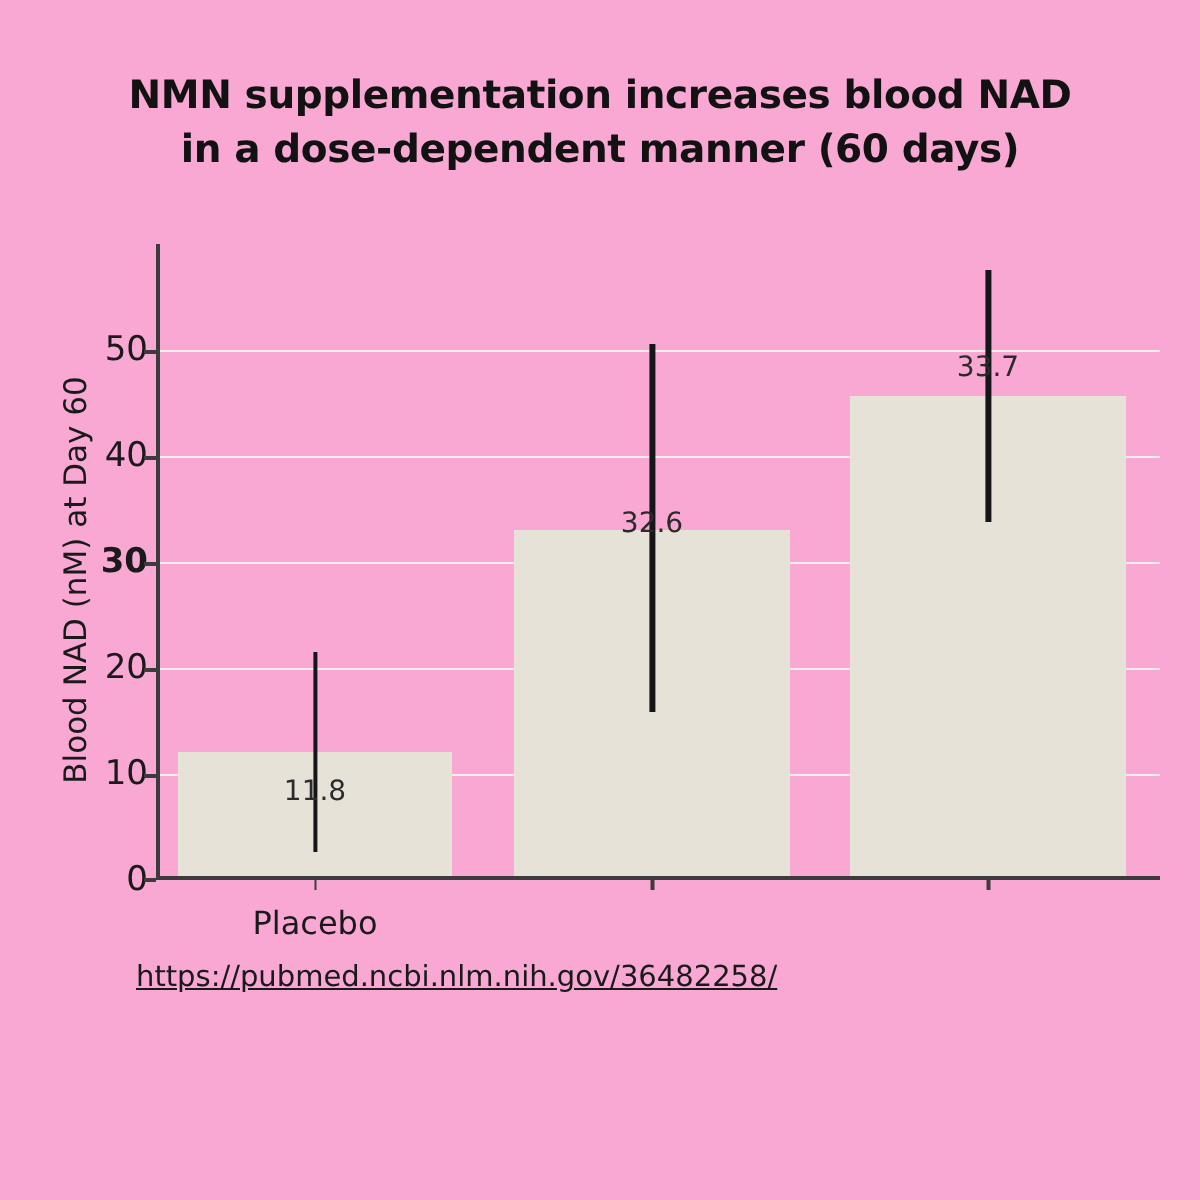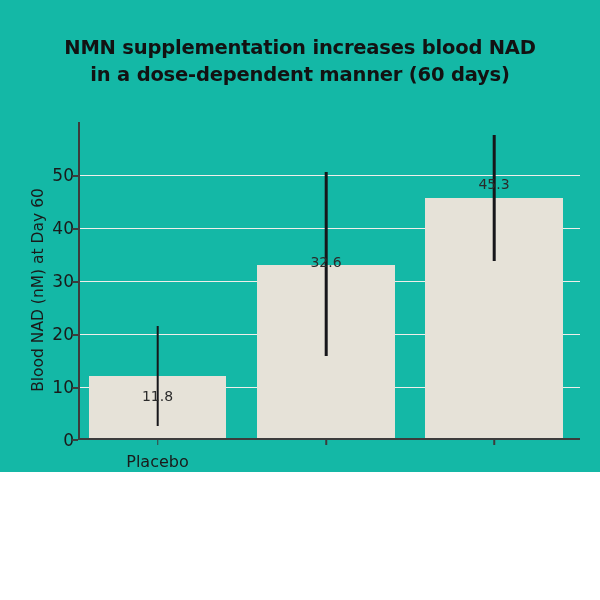--- a/index.html
+++ b/index.html
@@ -9,22 +9,22 @@
   body {
     width: 600px;
     height: 600px;
     background: #ffffff;
     font-family: "DejaVu Sans", sans-serif;
     overflow: hidden;
   }
   #page {
     position: relative;
     width: 600px;
-    height: 472px;
-    background: #14b8a6;
+    height: 600px;
+    background: #f9a8d4;
   }
 
   
   .chart-title {
     position: absolute;
     top: 34px;
     left: 0;
     width: 600px;
     text-align: center;
     font-family: "DejaVu Sans", sans-serif;
@@ -162,21 +162,21 @@
 <div id="page">
 
   <div class="chart-title">NMN supplementation increases blood NAD
 in a dose-dependent manner (60 days)</div>
 
   <div class="yaxis-title">Blood NAD (nM) at Day 60</div>
 
   <div class="ylabels">
     <div class="ylab" style="top:53px;">50</div>
     <div class="ylab" style="top:106px;">40</div>
-    <div class="ylab" style="top:159px;">30</div>
+    <div class="ylab" style="top:159px;font-weight:bold;">30</div>
     <div class="ylab" style="top:212px;">20</div>
     <div class="ylab" style="top:265px;">10</div>
     <div class="ylab" style="top:318px;">0</div>
   </div>
 
   <div id="plot">
 
     <div class="axis-spine-y"></div>
     <div class="axis-spine-x"></div>
 
@@ -198,21 +198,22 @@
     <div class="bar-value" style="left:79.5px; top:232px;margin-top:34px;">11.8</div>
     <div class="xtick-mark" style="left:79.5px;"></div>
 
     <div class="bar" style="left:179px; width:138px; height:172.8px;"></div>
     <div class="errbar" style="left:248px; bottom:84.2px; height:183.9px;"></div>
     <div class="bar-value" style="left:248px; top:132px;">32.6</div>
     <div class="xtick-mark" style="left:248px;"></div>
 
     <div class="bar" style="left:347px; width:138px; height:240.1px;"></div>
     <div class="errbar" style="left:416px; bottom:179.0px; height:126.1px;"></div>
-    <div class="bar-value" style="left:416px; top:54px;">45.3</div>
+    <div class="bar-value" style="left:416px; top:54px;">33.7</div>
     <div class="xtick-mark" style="left:416px;"></div>
 
   </div>
 
   <div class="xlab" style="left:157.5px;">Placebo</div>
 
+  <a class="source-link" href="#">https://pubmed.ncbi.nlm.nih.gov/36482258/</a>
 
 </div>
 
 </body></html>

